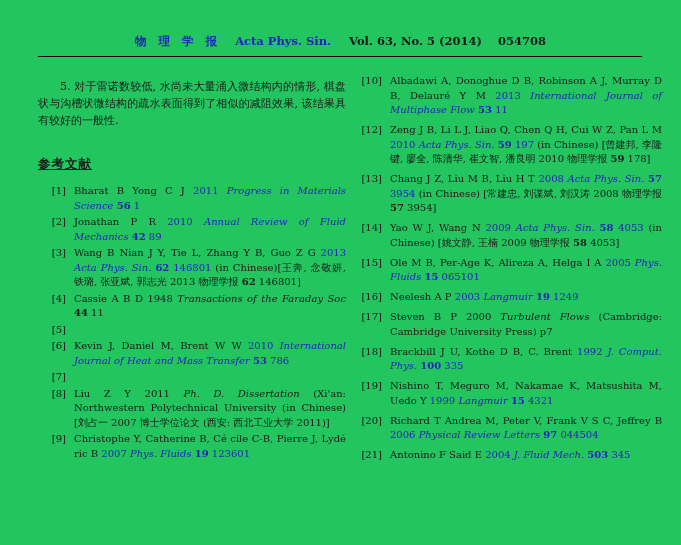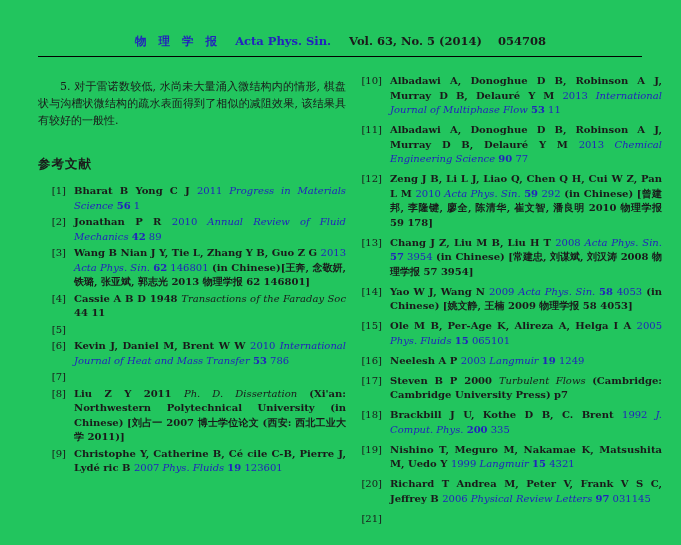--- a/index.html
+++ b/index.html
@@ -22,28 +22,29 @@
   .col { position:absolute; width:308px; }
   .col-left  { left:38px;  top:78px; }
   .col-right { left:354px; top:74px; }
 
   .para {
     font-size:11px; line-height:17px; text-align:justify; text-indent:22px;
   }
   .ref-heading {
     margin-top:27px; margin-bottom:11px; font-size:12.5px; font-weight:bold;
     letter-spacing:1px;
+    text-decoration:underline;
   }
   .reflist { font-size:10px; }
   .ref { display:flex; line-height:14.5px; margin-bottom:2px; }
   .col-right .ref { margin-bottom:5.5px; }
   .ref .lbl { flex:0 0 28px; text-align:right; margin-right:8px; }
   .ref .txt { flex:1; text-align:justify; }
 
-  .seg-p  { color:var(--ink);font-weight:bold; }
+  .seg-p  { color:var(--ink); }
   .seg-b  { color:var(--blue); }
   .seg-bi { color:var(--blue); font-style:italic; }
   .seg-bb { color:var(--blue); font-weight:bold; }
   .seg-i  { color:var(--ink); font-style:italic; }
   .seg-bk { color:var(--ink); font-weight:bold; }
 </style>
 </head>
 <body>
 
 <div class="page">
@@ -98,26 +99,22 @@
       </div>
   </div>
 
   <div class="col col-right">
     <div class="reflist">
         <div class="ref">
           <span class="lbl">[10]</span>
           <span class="txt"><span class="seg-p">Albadawi A, Donoghue D B, Robinson A J, Murray D B, Delauré Y M </span><span class="seg-b">2013 </span><span class="seg-bi">International Journal of Multiphase Flow </span><span class="seg-bb">53</span><span class="seg-b"> 11</span></span>
         </div>
         <div class="ref">
-          <span class="lbl">[11]</span>
-          <span class="txt"><span class="seg-p">Albadawi A, Donoghue D B, Robinson A J, Murray D B, Delauré Y M </span><span class="seg-b">2013 </span><span class="seg-bi">Chemical Engineering Science </span><span class="seg-bb">90</span><span class="seg-b"> 77</span></span>
-        </div>
-        <div class="ref">
           <span class="lbl">[12]</span>
-          <span class="txt"><span class="seg-p">Zeng J B, Li L J, Liao Q, Chen Q H, Cui W Z, Pan L M </span><span class="seg-b">2010 </span><span class="seg-bi">Acta Phys. Sin. </span><span class="seg-bb">59</span><span class="seg-b"> 292</span><span class="seg-p"> (in Chinese) [曾建邦, 李隆键, 廖全, 陈清华, 崔文智, 潘良明 2010 物理学报 </span><span class="seg-bk">59</span><span class="seg-p"> 178]</span></span>
+          <span class="txt"><span class="seg-p">Zeng J B, Li L J, Liao Q, Chen Q H, Cui W Z, Pan L M </span><span class="seg-b">2010 </span><span class="seg-bi">Acta Phys. Sin. </span><span class="seg-bb">59</span><span class="seg-b"> 197</span><span class="seg-p"> (in Chinese) [曾建邦, 李隆键, 廖全, 陈清华, 崔文智, 潘良明 2010 物理学报 </span><span class="seg-bk">59</span><span class="seg-p"> 178]</span></span>
         </div>
         <div class="ref">
           <span class="lbl">[13]</span>
           <span class="txt"><span class="seg-p">Chang J Z, Liu M B, Liu H T </span><span class="seg-b">2008 </span><span class="seg-bi">Acta Phys. Sin. </span><span class="seg-bb">57</span><span class="seg-b"> 3954</span><span class="seg-p"> (in Chinese) [常建忠, 刘谋斌, 刘汉涛 2008 物理学报 </span><span class="seg-bk">57</span><span class="seg-p"> 3954]</span></span>
         </div>
         <div class="ref">
           <span class="lbl">[14]</span>
           <span class="txt"><span class="seg-p">Yao W J, Wang N </span><span class="seg-b">2009 </span><span class="seg-bi">Acta Phys. Sin. </span><span class="seg-bb">58</span><span class="seg-b"> 4053</span><span class="seg-p"> (in Chinese) [姚文静, 王楠 2009 物理学报 </span><span class="seg-bk">58</span><span class="seg-p"> 4053]</span></span>
         </div>
         <div class="ref">
@@ -127,29 +124,30 @@
         <div class="ref">
           <span class="lbl">[16]</span>
           <span class="txt"><span class="seg-p">Neelesh A P </span><span class="seg-b">2003 </span><span class="seg-bi">Langmuir </span><span class="seg-bb">19</span><span class="seg-b"> 1249</span></span>
         </div>
         <div class="ref">
           <span class="lbl">[17]</span>
           <span class="txt"><span class="seg-p">Steven B P 2000 </span><span class="seg-i">Turbulent Flows </span><span class="seg-p">(Cambridge: Cambridge University Press) p7</span></span>
         </div>
         <div class="ref">
           <span class="lbl">[18]</span>
-          <span class="txt"><span class="seg-p">Brackbill J U, Kothe D B, C. Brent </span><span class="seg-b">1992 </span><span class="seg-bi">J. Comput. Phys. </span><span class="seg-bb">200</span><span class="seg-b"> 335</span></span>
+          <span class="txt"><span class="seg-p">Brackbill J U, Kothe D B, C. Brent </span><span class="seg-b">1992 </span><span class="seg-bi">J. Comput. Phys. </span><span class="seg-bb">100</span><span class="seg-b"> 335</span></span>
         </div>
         <div class="ref">
           <span class="lbl">[19]</span>
           <span class="txt"><span class="seg-p">Nishino T, Meguro M, Nakamae K, Matsushita M, Uedo Y </span><span class="seg-b">1999 </span><span class="seg-bi">Langmuir </span><span class="seg-bb">15</span><span class="seg-b"> 4321</span></span>
         </div>
         <div class="ref">
           <span class="lbl">[20]</span>
-          <span class="txt"><span class="seg-p">Richard T Andrea M, Peter V, Frank V S C, Jeffrey B </span><span class="seg-b">2006 </span><span class="seg-bi">Physical Review Letters </span><span class="seg-bb">97</span><span class="seg-b"> 031145</span></span>
+          <span class="txt"><span class="seg-p">Richard T Andrea M, Peter V, Frank V S C, Jeffrey B </span><span class="seg-b">2006 </span><span class="seg-bi">Physical Review Letters </span><span class="seg-bb">97</span><span class="seg-b"> 044504</span></span>
         </div>
         <div class="ref">
           <span class="lbl">[21]</span>
+          <span class="txt"><span class="seg-p">Antonino F Said E </span><span class="seg-b">2004 </span><span class="seg-bi">J. Fluid Mech. </span><span class="seg-bb">503</span><span class="seg-b"> 345</span></span>
         </div>
       </div>
   </div>
 
 </div>
 
 </body></html>

